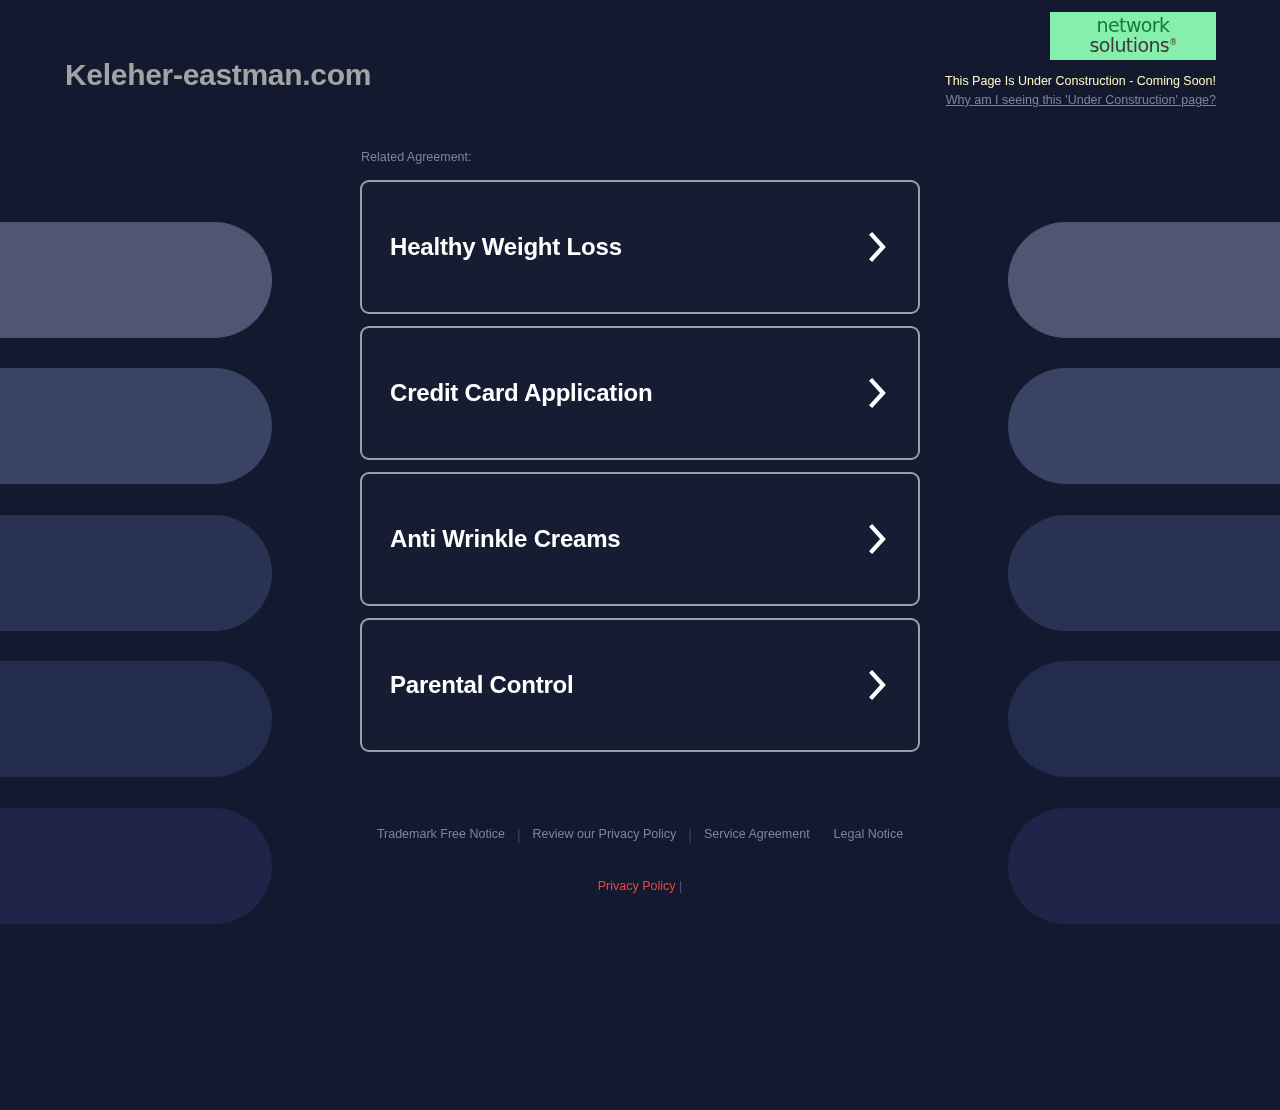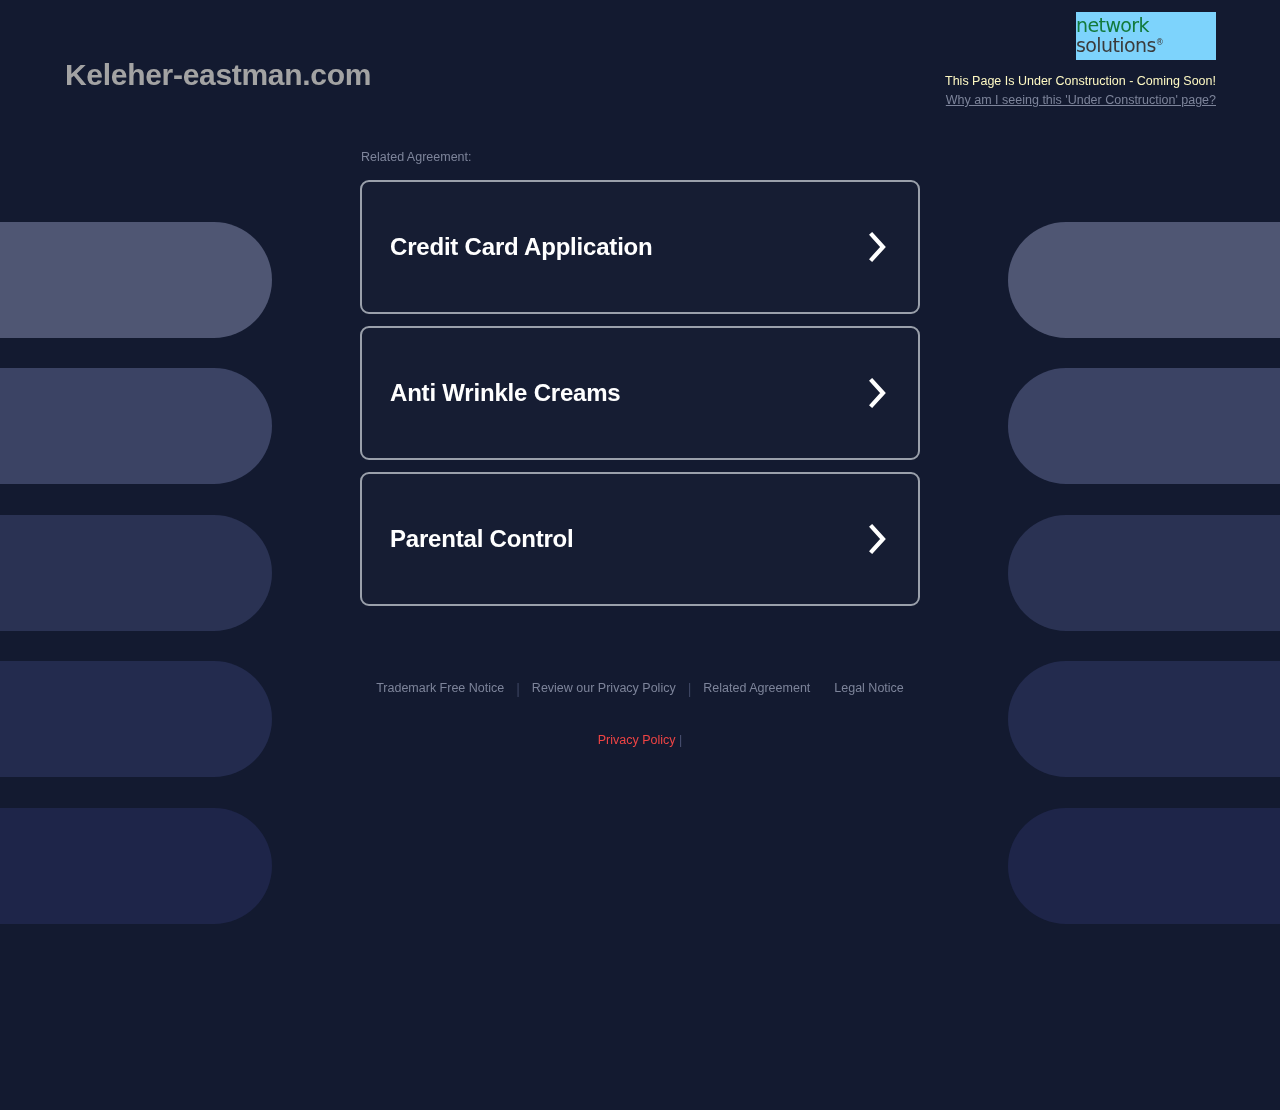--- a/index.html
+++ b/index.html
@@ -58,25 +58,25 @@
     white-space: nowrap;
   }
   #header-right {
     position: absolute;
     right: 64px;
     top: 12px;
     text-align: right;
   }
   #ns-logo {
     display: inline-block;
-    background: #7dd3fc;
-    width: 140px;
+    background: #86efac;
+    width: 166px;
     height: 48px;
     padding: 4px 0 0 0;
-    text-align: left;
+    text-align: center;
     line-height: 1;
     margin-bottom: 12px;
   }
   #ns-logo .ns-line1 {
     display: block;
     font-size: 19px;
     font-weight: 400;
     color: #137a3c;
     letter-spacing: -0.6px;
     font-family: "DejaVu Sans", sans-serif;
@@ -219,20 +219,28 @@
       <a id="construction-link">Why am I seeing this 'Under Construction' page?</a>
     </div>
   </div>
 
   <div id="main">
 
     <div id="related-label">Related Agreement:</div>
 
     <div id="card-list">
         <div class="search-card">
+          <span class="card-label">Healthy Weight Loss</span>
+          <span class="chevron-icon">
+            <svg viewBox="0 0 20 30" width="20" height="30" aria-hidden="true">
+              <path d="M4 3 L15 15 L4 27" fill="none" stroke="#ffffff" stroke-width="4.2" stroke-linecap="square" stroke-linejoin="miter"></path>
+            </svg>
+          </span>
+        </div>
+        <div class="search-card">
           <span class="card-label">Credit Card Application</span>
           <span class="chevron-icon">
             <svg viewBox="0 0 20 30" width="20" height="30" aria-hidden="true">
               <path d="M4 3 L15 15 L4 27" fill="none" stroke="#ffffff" stroke-width="4.2" stroke-linecap="square" stroke-linejoin="miter"></path>
             </svg>
           </span>
         </div>
         <div class="search-card">
           <span class="card-label">Anti Wrinkle Creams</span>
           <span class="chevron-icon">
@@ -250,21 +258,21 @@
           </span>
         </div>
       </div>
 
     <div id="footer">
       <div id="footer-links">
           <a>Trademark Free Notice</a>
           <span class="sep">|</span>
           <a>Review our Privacy Policy</a>
           <span class="sep">|</span>
-          <a>Related Agreement</a>
+          <a>Service Agreement</a>
           <a>Legal Notice</a>
         </div>
       <div id="footer-bottom">
         <a>Privacy Policy</a>
         <span>|</span>
       </div>
     </div>
   </div>
 </div>
 

